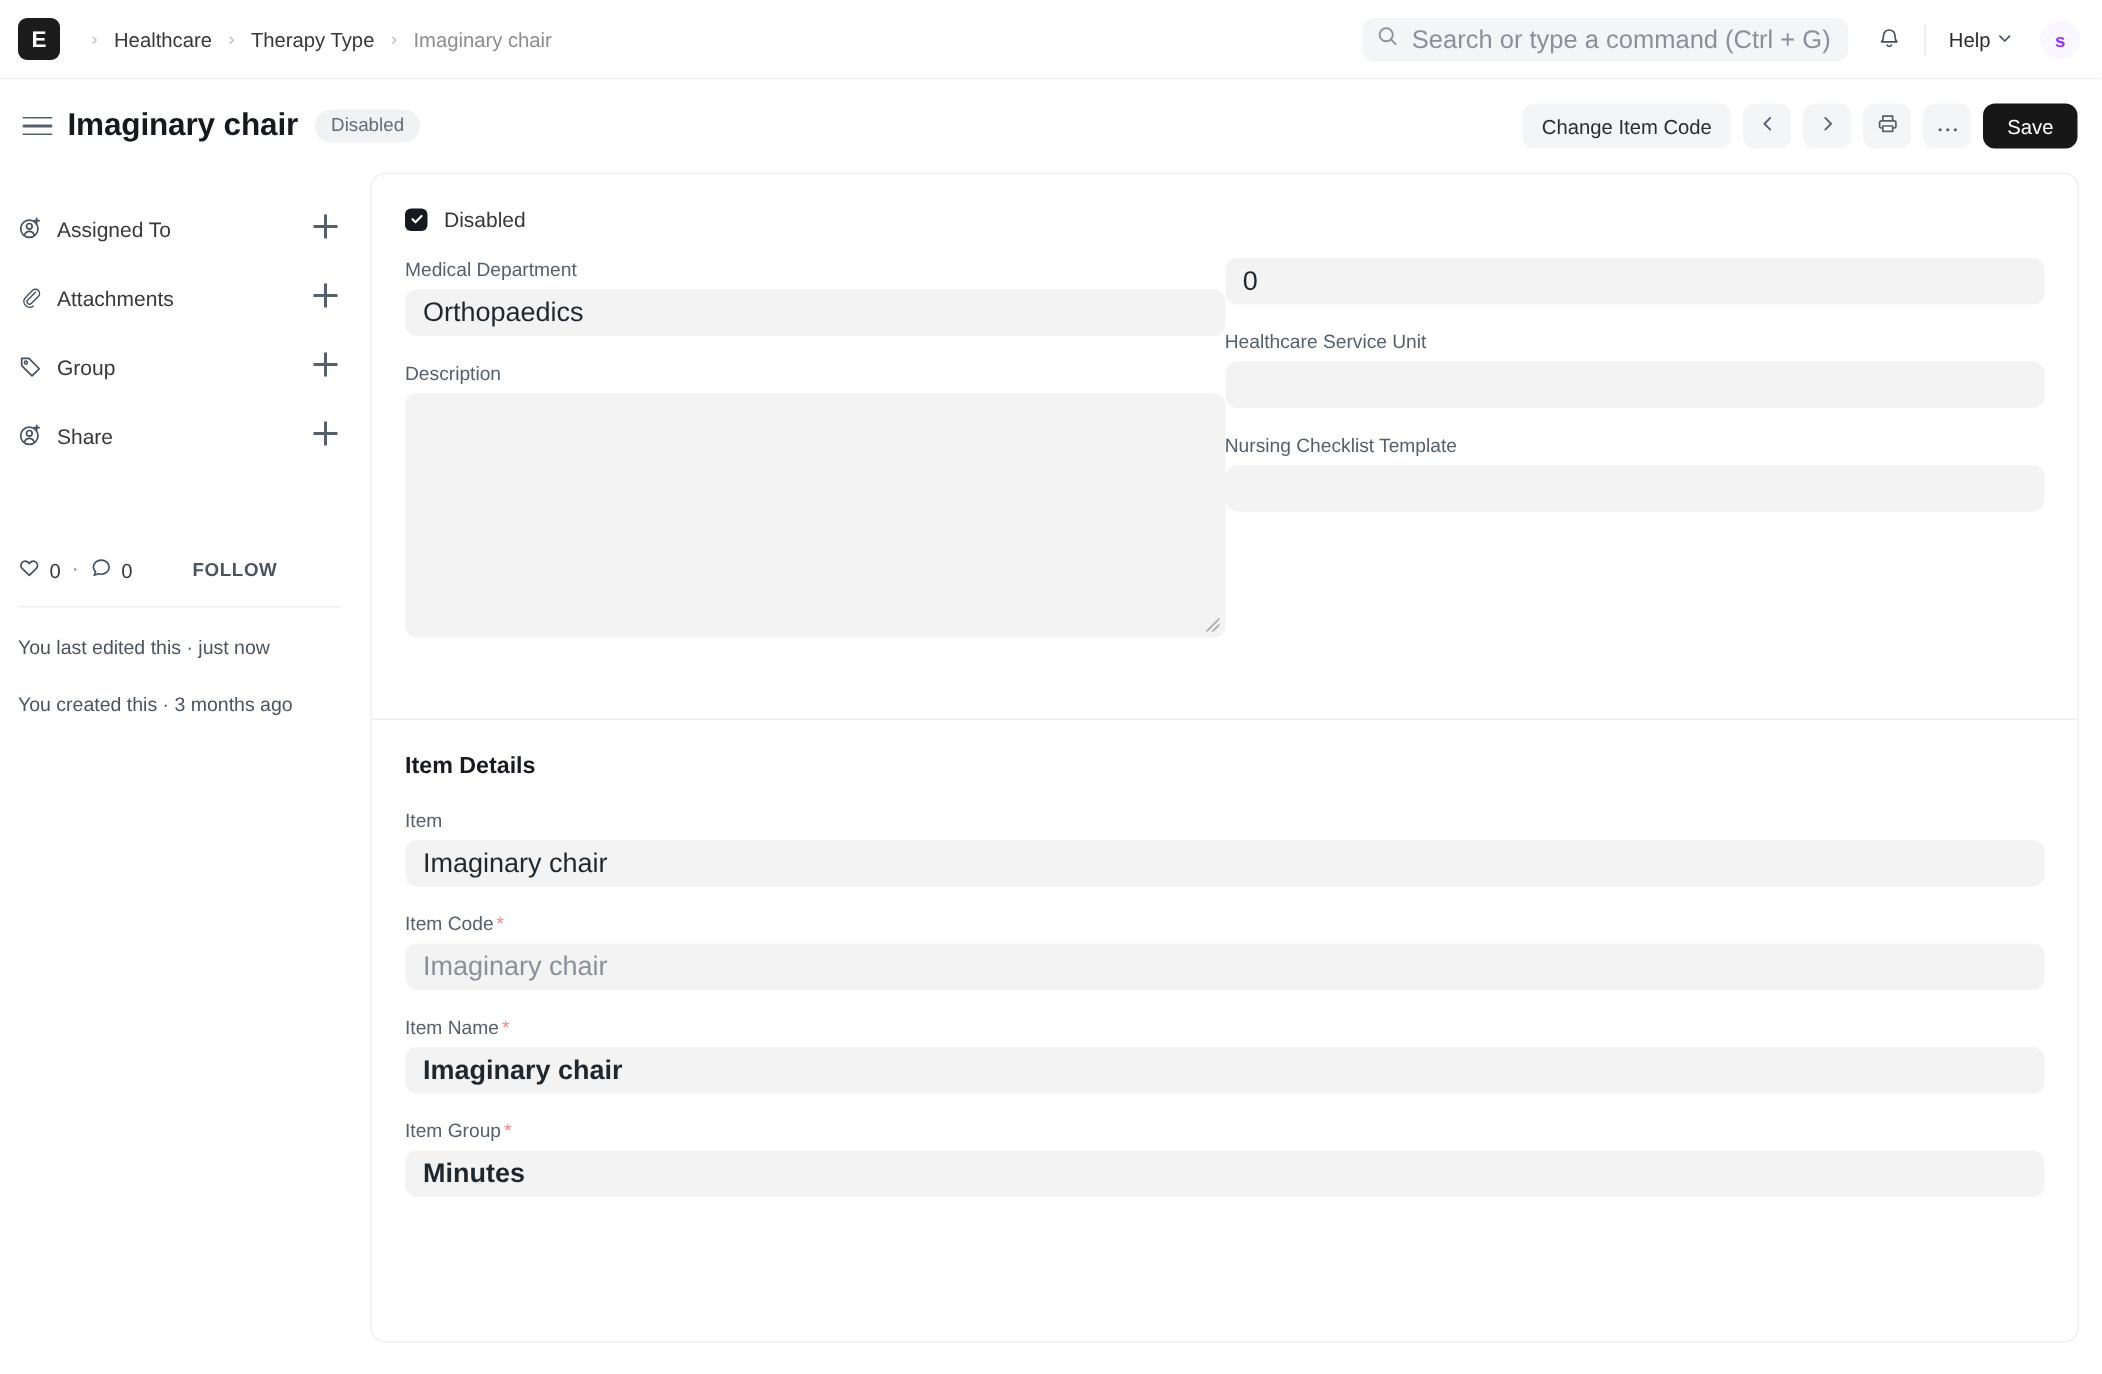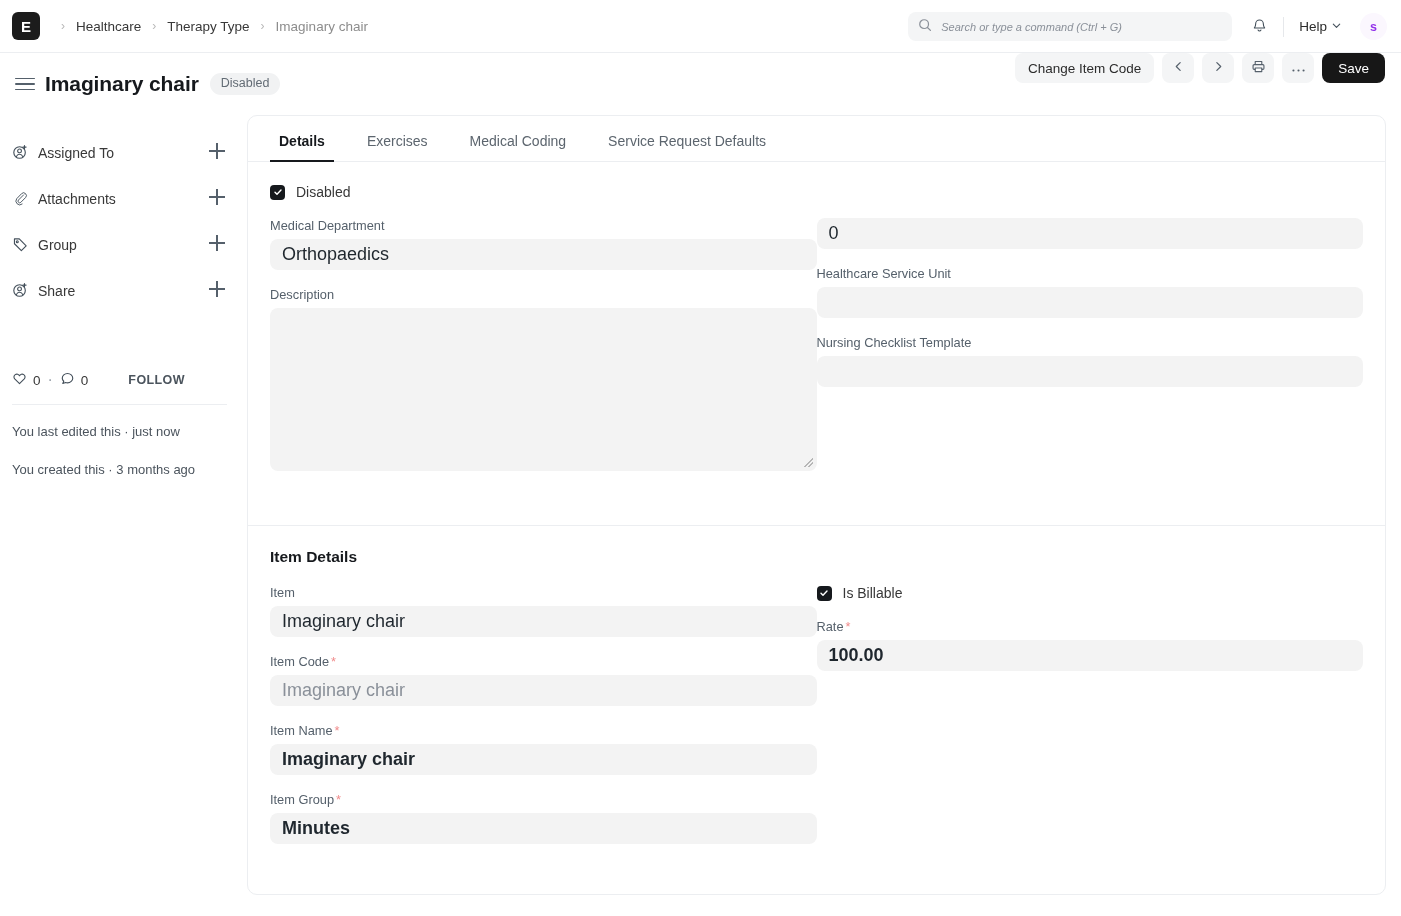--- a/index.html
+++ b/index.html
@@ -40,22 +40,22 @@
     position: absolute; right: 14px; top: 0; height: 53px;
     display: flex; align-items: center; gap: 0;
   }
   .search-box {
     width: 324px; height: 29px; border-radius: 8px;
     background: #f4f5f6; display: flex; align-items: center;
     padding: 0 10px; gap: 9px;
   }
   .search-box input {
     border: none; outline: none; background: transparent;
-    font-family: inherit; font-size: 11px; color: #383838;
-    width: 100%; height: 100%; font-style: italic;
+    font-family: inherit; font-size: 17px; color: #383838;
+    width: 100%; height: 100%;
   }
   .search-box input::placeholder { color: #8a9099; }
   .icon-btn {
     width: 30px; height: 30px; border-radius: 7px;
     display: flex; align-items: center; justify-content: center;
     background: transparent; border: none; cursor: pointer;
   }
   .nav-divider {
     width: 1px; height: 20px; background: #e6e8eb; margin: 0 9px;
   }
@@ -87,21 +87,21 @@
     font-size: 21px; font-weight: 700; color: #16191d;
     letter-spacing: -0.1px;
   }
   .status-pill {
     margin-left: 11px; background: #f1f2f3; color: #626b74;
     font-size: 12.5px; border-radius: 11px; padding: 4px 11px 5px;
     line-height: 1;
   }
   .header-actions {
     position: absolute; right: 16px; top: 0; height: 62px;
-    display: flex; gap: 8px;
+    display: flex; align-items: center; gap: 8px;
   }
   .btn {
     font-family: inherit; font-size: 13.5px; border: none; cursor: pointer;
     border-radius: 8px; height: 30px; display: flex; align-items: center;
     justify-content: center; padding: 0 13px; white-space: nowrap;
   }
   .btn-default { background: #f4f5f6; color: #2c2c2c; }
   .btn-square { width: 32px; padding: 0; background: #f4f5f6; }
   .btn-primary { background: #171717; color: #fff; padding: 0 16px; }
 
@@ -385,26 +385,20 @@
 
     <div class="side-divider"></div>
 
     <div class="side-meta">You last edited this · just now</div>
     <div class="side-meta">You created this · 3 months ago</div>
   </aside>
 
   <main class="main">
     <div class="card">
 
-      <div class="tabs">
-        <div class="tab active">Details</div>
-        <div class="tab">Exercises</div>
-        <div class="tab">Medical Coding</div>
-        <div class="tab">Service Request Defaults</div>
-      </div>
 
       <div class="section">
 
         <div class="checkrow">
           <span class="checkbox">
             <svg width="10" height="10" viewBox="0 0 12 12" fill="none">
               <path d="M2.4 6.2 4.8 8.6 9.6 3.6" stroke="#fff" stroke-width="1.7" stroke-linecap="round" stroke-linejoin="round"></path>
             </svg>
           </span>
           <span class="ctext">Disabled</span>
@@ -474,37 +468,18 @@
 
             <div class="field">
               <label class="field-label">
                 <span>Item Group</span><span class="req">*</span>
               </label>
               <div class="field-ctl bold">Minutes</div>
             </div>
 
           </div>
 
-          <div class="col">
-
-            <div class="checkrow" style="margin-bottom:18px">
-              <span class="checkbox">
-                <svg width="10" height="10" viewBox="0 0 12 12" fill="none">
-                  <path d="M2.4 6.2 4.8 8.6 9.6 3.6" stroke="#fff" stroke-width="1.7" stroke-linecap="round" stroke-linejoin="round"></path>
-                </svg>
-              </span>
-              <span class="ctext">Is Billable</span>
-            </div>
-
-            <div class="field">
-              <label class="field-label">
-                <span>Rate</span><span class="req">*</span>
-              </label>
-              <div class="field-ctl bold">100.00</div>
-            </div>
-
-          </div>
         </div>
       </div>
 
     </div>
   </main>
 </div>
 
 </body></html>

